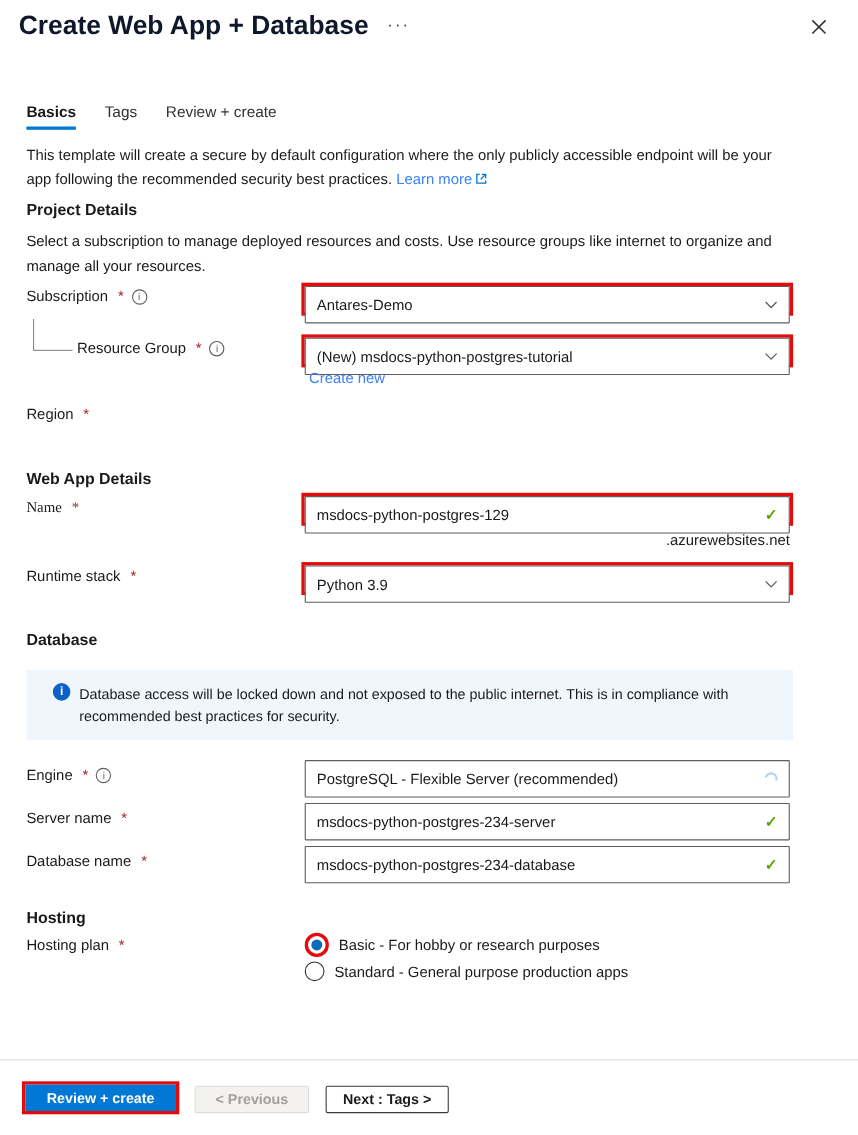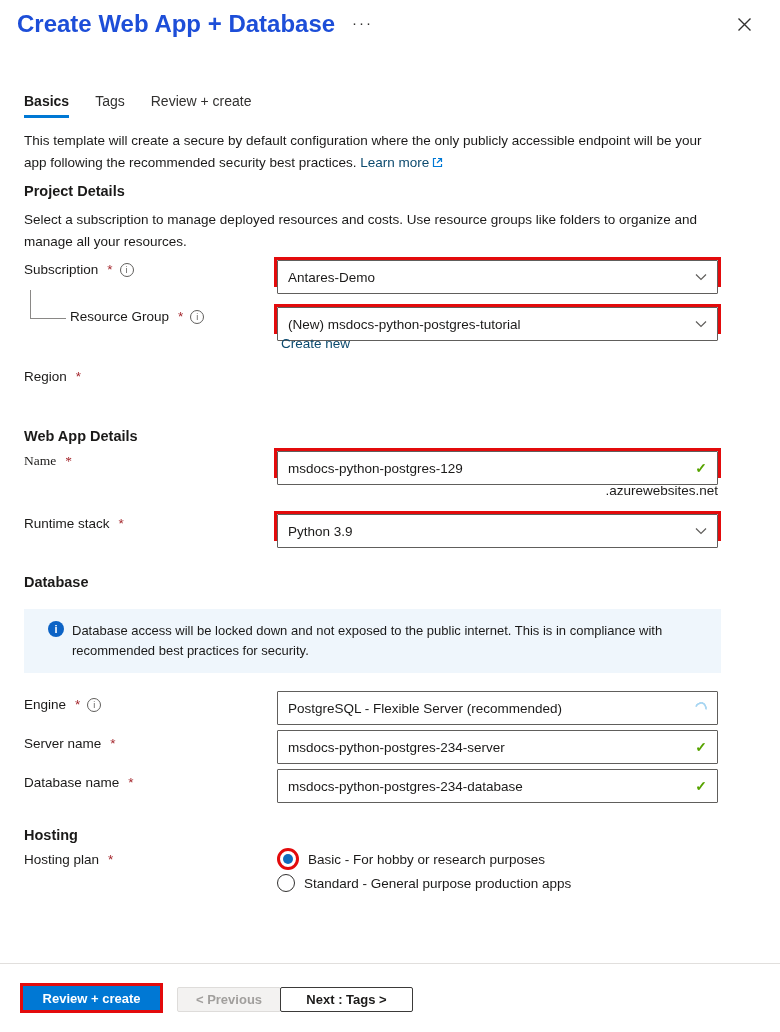--- a/index.html
+++ b/index.html
@@ -1,29 +1,29 @@
 <!DOCTYPE html>
 <html><head>
 <meta charset="utf-8">
 <style>
   * { margin:0; padding:0; box-sizing:border-box; }
   html,body { background:#ffffff; }
   body { font-family:"Liberation Sans", sans-serif; color:#1b1a19; }
   .page { position:relative; width:780px; height:1032px; background:#fff; overflow:hidden; }
 
-  .page-title { position:absolute; left:17px; top:10px; font-size:24px; font-weight:bold; color:#1d4ed8; }
+  .page-title { position:absolute; left:17px; top:10px; font-size:24px; font-weight:bold; color:#0f172a; }
   .more-options { position:absolute; left:352px; top:14px; font-size:15px; letter-spacing:2px; color:#323130; cursor:pointer; }
   .close-btn { position:absolute; left:734px; top:14px; width:20px; height:20px; display:flex; align-items:center; justify-content:center; cursor:pointer; }
 
   .tabs { position:absolute; left:24px; top:93px; display:flex; gap:26px; }
   .tab { font-size:14px; color:#323130; padding-bottom:6px; cursor:pointer; border-bottom:3px solid transparent; }
   .tab.active { font-weight:bold; color:#1b1a19; border-bottom:3px solid #0078d4; }
 
   .intro { position:absolute; left:24px; top:130px; width:700px; font-size:13.5px; line-height:1.6; color:#1b1a19; }
-  .link { color:#0c4a6e; cursor:pointer; text-decoration:none; }
+  .link { color:#3b82f6; cursor:pointer; text-decoration:none; }
   .ext-icon { display:inline-block; vertical-align:-1px; margin-left:3px; }
 
   .section-title { position:absolute; left:24px; font-size:14.5px; font-weight:bold; color:#1b1a19; }
   .section-desc { position:absolute; left:24px; width:700px; font-size:13.5px; line-height:1.6; color:#1b1a19; }
 
   .field-label { position:absolute; font-size:13.5px; color:#1b1a19; display:flex; align-items:center; gap:7px; }
   .req { color:#a4262c; margin-left:2px; }
   .info-icon { width:14px; height:14px; border:1px solid #5f5e5c; border-radius:50%; color:#5f5e5c;
                font-size:9px; line-height:12px; text-align:center; display:inline-block; font-style:normal; }
 
@@ -56,21 +56,21 @@
   .radio-empty { width:18px; height:18px; border-radius:50%; border:1.5px solid #323130; background:#fff; }
   .radio-label { font-size:13.5px; color:#1b1a19; }
 
   .footer-divider { position:absolute; left:0; top:963px; width:780px; border-top:1px solid #e1dfdd; }
   .btn-annot { position:absolute; left:20px; top:983px; border:3px solid #e30b0c; }
   .btn { height:25px; display:flex; align-items:center; justify-content:center;
          font-size:13px; font-weight:bold; cursor:pointer; border-radius:2px; }
   .btn-primary { background:#0078d4; color:#fff; width:137px; height:24px; border-radius:0; }
   .btn-disabled { position:absolute; left:177px; top:987px; width:104px; background:#f3f2f1; color:#a19f9d;
                   border:1px solid #dedcda; cursor:default; }
-  .btn-secondary { position:absolute; left:280px; top:987px; width:133px; background:#fff; color:#1b1a19;
+  .btn-secondary { position:absolute; left:296px; top:987px; width:112px; background:#fff; color:#1b1a19;
                    border:1.5px solid #3b3a39; }
 </style>
 </head>
 <body>
 
 <div class="page">
 
   <div class="page-title">Create Web App + Database</div>
   <div class="more-options">···</div>
   <div class="close-btn">
@@ -89,21 +89,21 @@
     <span>This template will create a secure by default configuration where the only publicly accessible endpoint will be your app following the recommended security best practices.</span>
     <span class="link">
       <span>Learn more</span><span class="ext-icon"><svg width="11" height="11" viewBox="0 0 11 11">
             <path d="M4 1.5 H1.5 V9.5 H9.5 V7" stroke="#0078d4" stroke-width="1.2" fill="none"></path>
             <path d="M6 1.5 H9.5 V5 M9.5 1.5 L5 6" stroke="#0078d4" stroke-width="1.2" fill="none"></path>
           </svg></span>
     </span>
   </div>
 
   <div class="section-title" style="top:183px;">Project Details</div>
-  <div class="section-desc" style="top:209px;">Select a subscription to manage deployed resources and costs. Use resource groups like folders to organize and manage all your resources.</div>
+  <div class="section-desc" style="top:209px;">Select a subscription to manage deployed resources and costs. Use resource groups like internet to organize and manage all your resources.</div>
 
   <div class="field-label" style="left:24px; top:262px;">
     <span>Subscription</span>
       <span class="req">*</span>
     <span class="info-icon">i</span>
   </div>
   <div class="annot" style="top:257px;">
     <div class="field">
       <span class="val">Antares-Demo</span>
       <span class="chevron">

